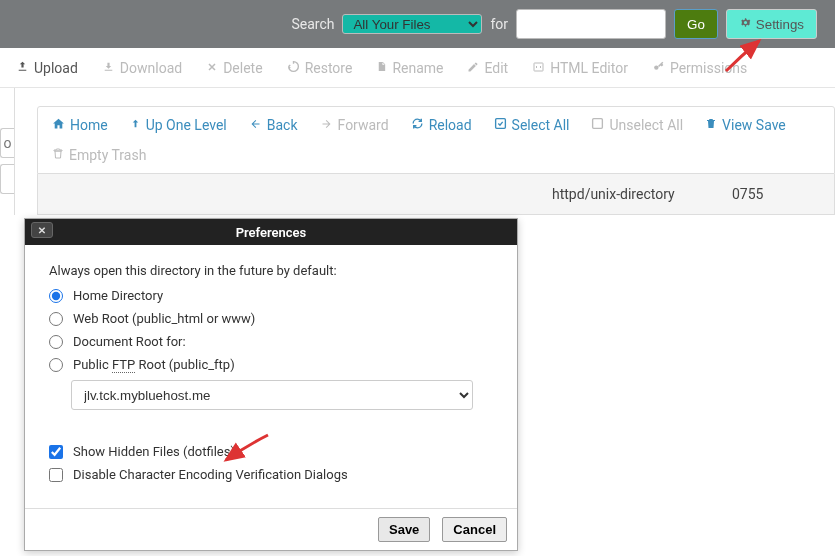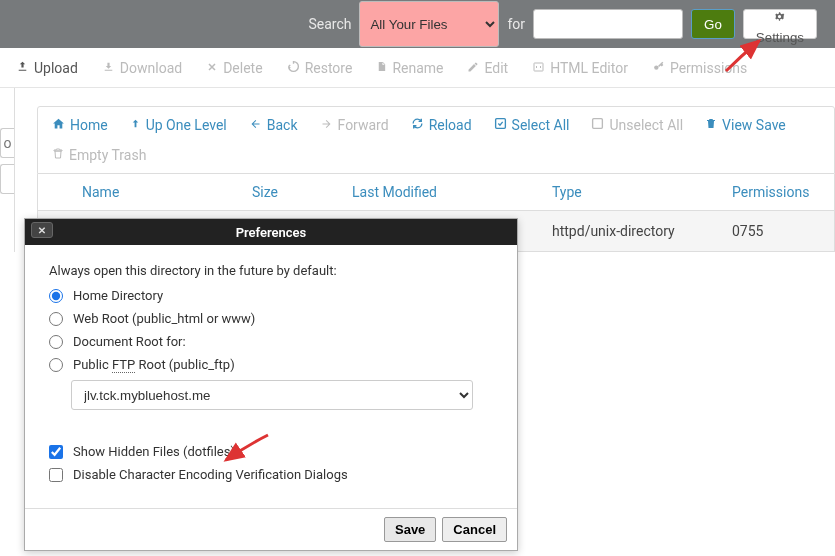--- a/index.html
+++ b/index.html
@@ -1,23 +1,23 @@
 <!DOCTYPE html>
 <html><head>
 <meta charset="utf-8">
 <style>
 * { box-sizing: border-box; margin: 0; padding: 0; }
 body { font-family: -apple-system, BlinkMacSystemFont, "Segoe UI", Roboto, sans-serif; font-size: 14px; color: #555; background: #fff; width: 835px; height: 556px; overflow: hidden; position: relative; }
 
 .topbar { background: #777a7c; height: 48px; display: flex; align-items: center; justify-content: flex-end; padding: 0 18px; gap: 8px; color: #e5e5e5; }
 .topbar label { color: #e8e8e8; }
-.topbar select { height: 46px; width: 140px; background: #fca5a5; border: 1px solid #bbb; border-radius: 3px; padding: 0 6px; color: #333; }
+.topbar select { height: 20px; width: 140px; background: #14b8a6; border: 1px solid #bbb; border-radius: 3px; padding: 0 6px; color: #333; }
 .topbar input[type=text] { height: 30px; width: 150px; background: #fff; border: 1px solid #bbb; border-radius: 3px; padding: 0 6px; }
 .go-btn { height: 30px; padding: 0 12px; background: #4d7c0f; color: #fff; border: 1px solid #5a9ec9; border-radius: 3px; cursor: pointer; }
-.settings-btn { height: 30px; padding: 0 12px; background: #ffffff; border: 1px solid #ccc; border-radius: 3px; color: #555; cursor: pointer; display: flex; align-items: center; gap: 4px; flex-direction: column; }
+.settings-btn { height: 30px; padding: 0 12px; background: #5eead4; border: 1px solid #ccc; border-radius: 3px; color: #555; cursor: pointer; display: flex; align-items: center; gap: 4px; }
 
 .action-bar { height: 40px; border-bottom: 1px solid #e5e5e5; display: flex; align-items: center; gap: 24px; padding: 0 16px; }
 .action-bar .act { color: #bbb; display: flex; align-items: center; gap: 5px; cursor: pointer; }
 .action-bar .act.enabled { color: #555; text-align: center; }
 
 .main-area { display: flex; }
 .left-strip { width: 15px; border-right: 1px solid #ddd; }
 .left-strip .tab { border: 1px solid #ccc; border-right: none; border-radius: 3px 0 0 3px; height: 30px; width: 14px; margin-top: 40px; display: flex; align-items: center; justify-content: center; color: #777; background: #fff; }
 .left-strip .tab2 { border: 1px solid #ccc; border-right: none; border-radius: 3px 0 0 3px; height: 30px; width: 14px; margin-top: 6px; }
 
@@ -43,21 +43,21 @@
 .modal { position: absolute; left: 24px; top: 218px; width: 494px; background: #fff; border: 1px solid #aaa; box-shadow: 0 2px 8px rgba(0,0,0,0.2); }
 .modal-title { background: #222; color: #fff; height: 26px; display: flex; align-items: center; justify-content: center; font-weight: 600; font-size: 13px; position: relative; }
 .modal-close { position: absolute; left: 6px; top: 3px; width: 22px; height: 16px; background: #444; border: 1px solid #666; border-radius: 3px; color: #ddd; display: flex; align-items: center; justify-content: center; font-size: 10px; cursor: pointer; }
 .modal-body { padding: 18px 20px 18px 24px; position: relative; max-height: 270px; overflow-y: auto; }
 .modal-body .prompt { font-size: 13px; color: #333; margin-bottom: 10px; }
 .radio-row, .check-row { display: flex; align-items: center; gap: 10px; margin: 8px 0; font-size: 13px; color: #333; }
 .radio-row input, .check-row input { width: 14px; height: 14px; accent-color: #1a73e8; }
 .docroot-select { margin: 6px 0 0 22px; }
 .docroot-select select { width: 402px; height: 30px; border: 1px solid #ccc; border-radius: 3px; padding: 0 8px; background: #fff; color: #333; }
 .modal-body .spacer { height: 26px; }
-.modal-footer { border-top: 1px solid #ddd; padding: 8px 10px; display: flex; justify-content: flex-end; gap: 6px; }
+.modal-footer { border-top: 1px solid #ddd; padding: 8px 10px; display: flex; justify-content: flex-end; gap: 12px; }
 .modal-footer button { padding: 4px 10px; border: 1px solid #999; border-radius: 2px; background: #eee; font-weight: 600; font-size: 13px; cursor: pointer; }
 .modal-footer button:first-child { background: #e8e8e8; }
 
 .arrow-settings { position: absolute; top: 36px; right: 64px; pointer-events: none; }
 .arrow-checkbox { position: absolute; top: 430px; left: 218px; pointer-events: none; }
 
 .icon { display: inline-block; }
 </style>
 </head>
 <body>
@@ -192,27 +192,20 @@
           <span>View Save</span>
         </span>
       <span class="nv dis">
           <span class="icon"><svg width="12" height="13" viewBox="0 0 24 24" fill="none" stroke="#bbb" stroke-width="2">
               <path d="M6 7h12l-1 14H7L6 7zm3-4h6l1 2h4v2H4V5h4l1-2z"></path>
             </svg></span>
           <span>Empty Trash</span>
         </span>
     </div>
 
-    <div class="table-header">
-      <div class="col-name">Name</div>
-      <div class="col-size">Size</div>
-      <div class="col-mod">Last Modified</div>
-      <div class="col-type">Type</div>
-      <div class="col-perm">Permissions</div>
-    </div>
 
     <div class="table-row">
       <div class="col-name"></div>
       <div class="col-size"></div>
       <div class="col-mod"></div>
       <div class="col-type">httpd/unix-directory</div>
       <div class="col-perm">0755</div>
     </div>
   </div>
 </div>

